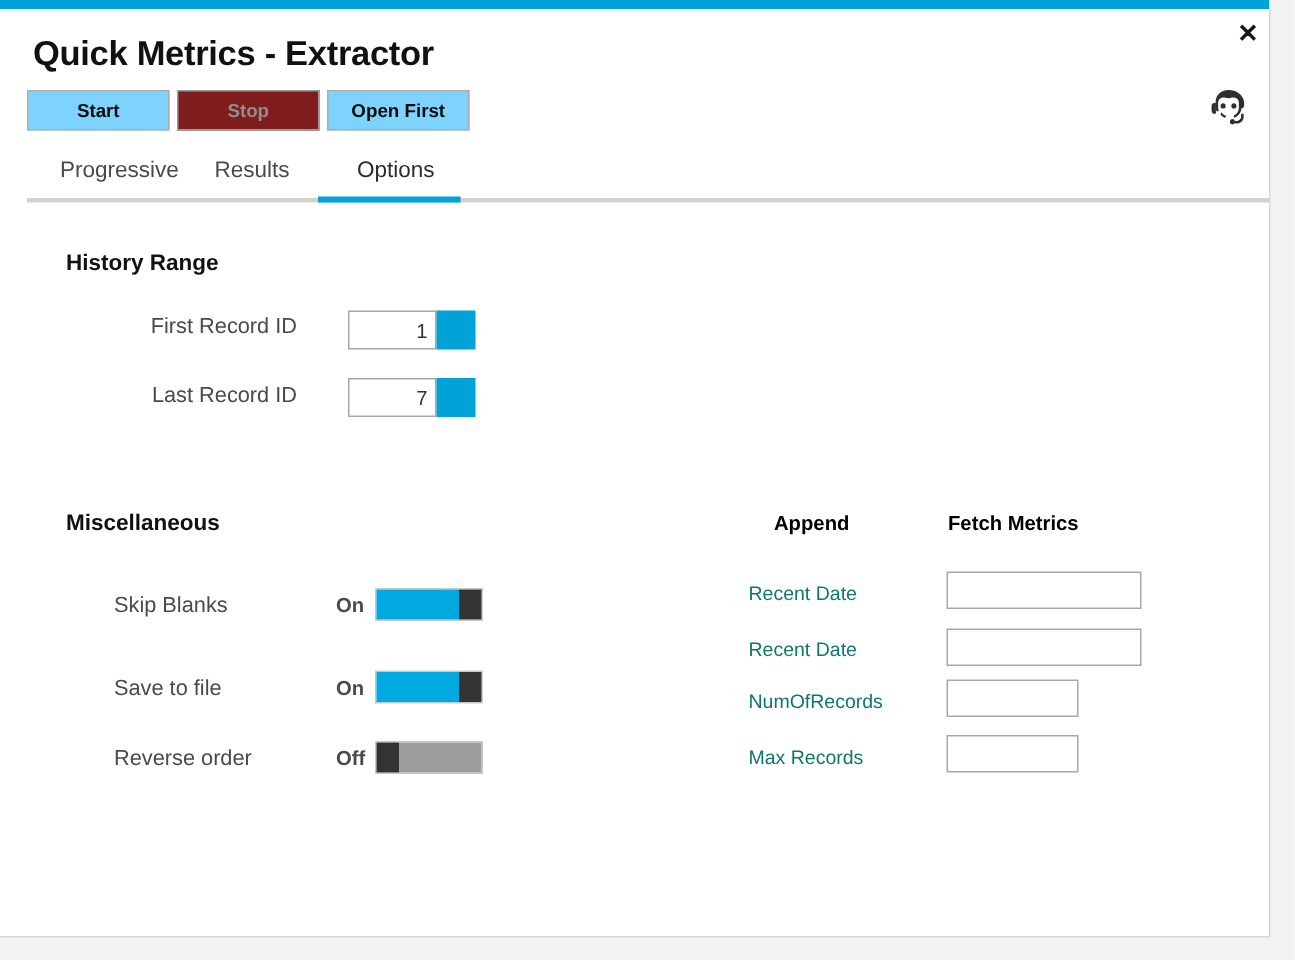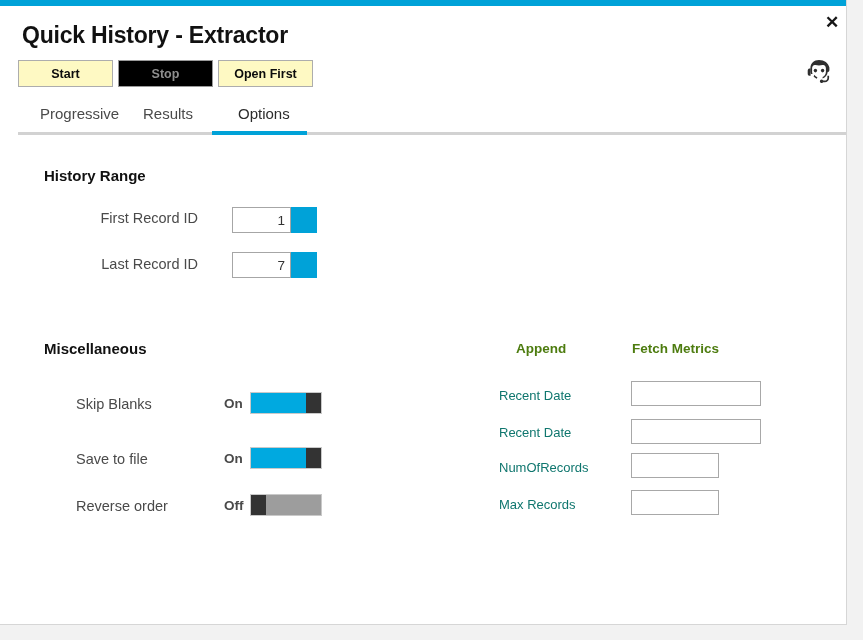--- a/index.html
+++ b/index.html
@@ -91,35 +91,35 @@
     position: absolute;
     left: 18px;
     top: 60px;
     display: flex;
     gap: 5px;
   }
   .tbtn {
     height: 27px;
     box-sizing: border-box;
     border: 1px solid #adadad;
-    background: #fef9c3;
+    background: #7dd3fc;
     font-family: "Liberation Sans", sans-serif;
     font-size: 12.5px;
     font-weight: bold;
     color: #0c0c0c;
     padding: 0 14px;
     min-width: 95px;
     display: flex;
     align-items: center;
     justify-content: center;
     cursor: pointer;
     white-space: nowrap;
   }
   .tbtn.disabled {
-    background: #000000;
+    background: #7f1d1d;
     border-color: #9a9a9a;
     color: #8e8e8e;
     cursor: default;
   }
   .tbtn.wide { min-width: 95px; padding: 0 10px; }
 
   
   .tabbar {
     position: absolute;
     left: 0;
@@ -233,21 +233,21 @@
   .toggle.on .track { background: #00a9e0; order: 1; }
   .toggle.on .thumb { order: 2; }
   .toggle.off .track { background: #9d9d9d; order: 2; }
   .toggle.off .thumb { order: 1; }
 
   
   .col-head {
     position: absolute;
     font-size: 13.5px;
     font-weight: bold;
-    color: #4d7c0f;
+    color: #000000;
     white-space: nowrap;
   }
   .r-label {
     position: absolute;
     font-size: 13px;
     color: #0f766e;
     white-space: nowrap;
   }
   .r-input {
     position: absolute;
@@ -266,21 +266,21 @@
 </head>
 <body>
 
 <div id="page">
   <div id="window">
 
     <div class="accent-bar"></div>
 
     <div class="close-btn">✕</div>
 
-    <div class="app-title">Quick History - Extractor</div>
+    <div class="app-title">Quick Metrics - Extractor</div>
 
     <div class="avatar-icon">
       <svg viewBox="0 0 34 34" width="34" height="34" aria-hidden="true">
         <g fill="#2f2f2f">
           <path d="M17 4c-5 0-8.6 3.3-8.6 8.2v3.4c0 1 .2 1.8.6 2.5h1.6c-.3-.7-.5-1.5-.5-2.4v-3.2c0-2.2 1.2-3.1 2.6-3.4 1.4-.3 2.8.4 4.3.4s2.9-.7 4.3-.4c1.4.3 2.6 1.2 2.6 3.4v3.2c0 2.6-1.3 4.4-3.3 5.3v1.5c2.8-.9 4.7-3.2 5.1-6.4h.3c.8 0 1.4-.8 1.4-2v-2.5C26.4 7.1 22.4 4 17 4z"></path>
           <ellipse cx="13.4" cy="14.6" rx="1.7" ry="1.8"></ellipse>
           <ellipse cx="20.6" cy="14.6" rx="1.7" ry="1.8"></ellipse>
           <path d="M7.3 12.6c-.9 0-1.6 1-1.6 2.3v2.6c0 1.3.7 2.3 1.6 2.3h1.3v-7.2H7.3z"></path>
           <path d="M25.4 19.8v2.1c0 1.5-1.2 2.7-2.7 2.7h-1.8v1.7h1.9c2.4 0 4.3-1.9 4.3-4.3v-2.2h-1.7z"></path>
           <path d="M19.6 23.4c-.9 0-1.7.8-1.7 1.8s.8 1.8 1.7 1.8 1.7-.8 1.7-1.8-.7-1.8-1.7-1.8z"></path>

